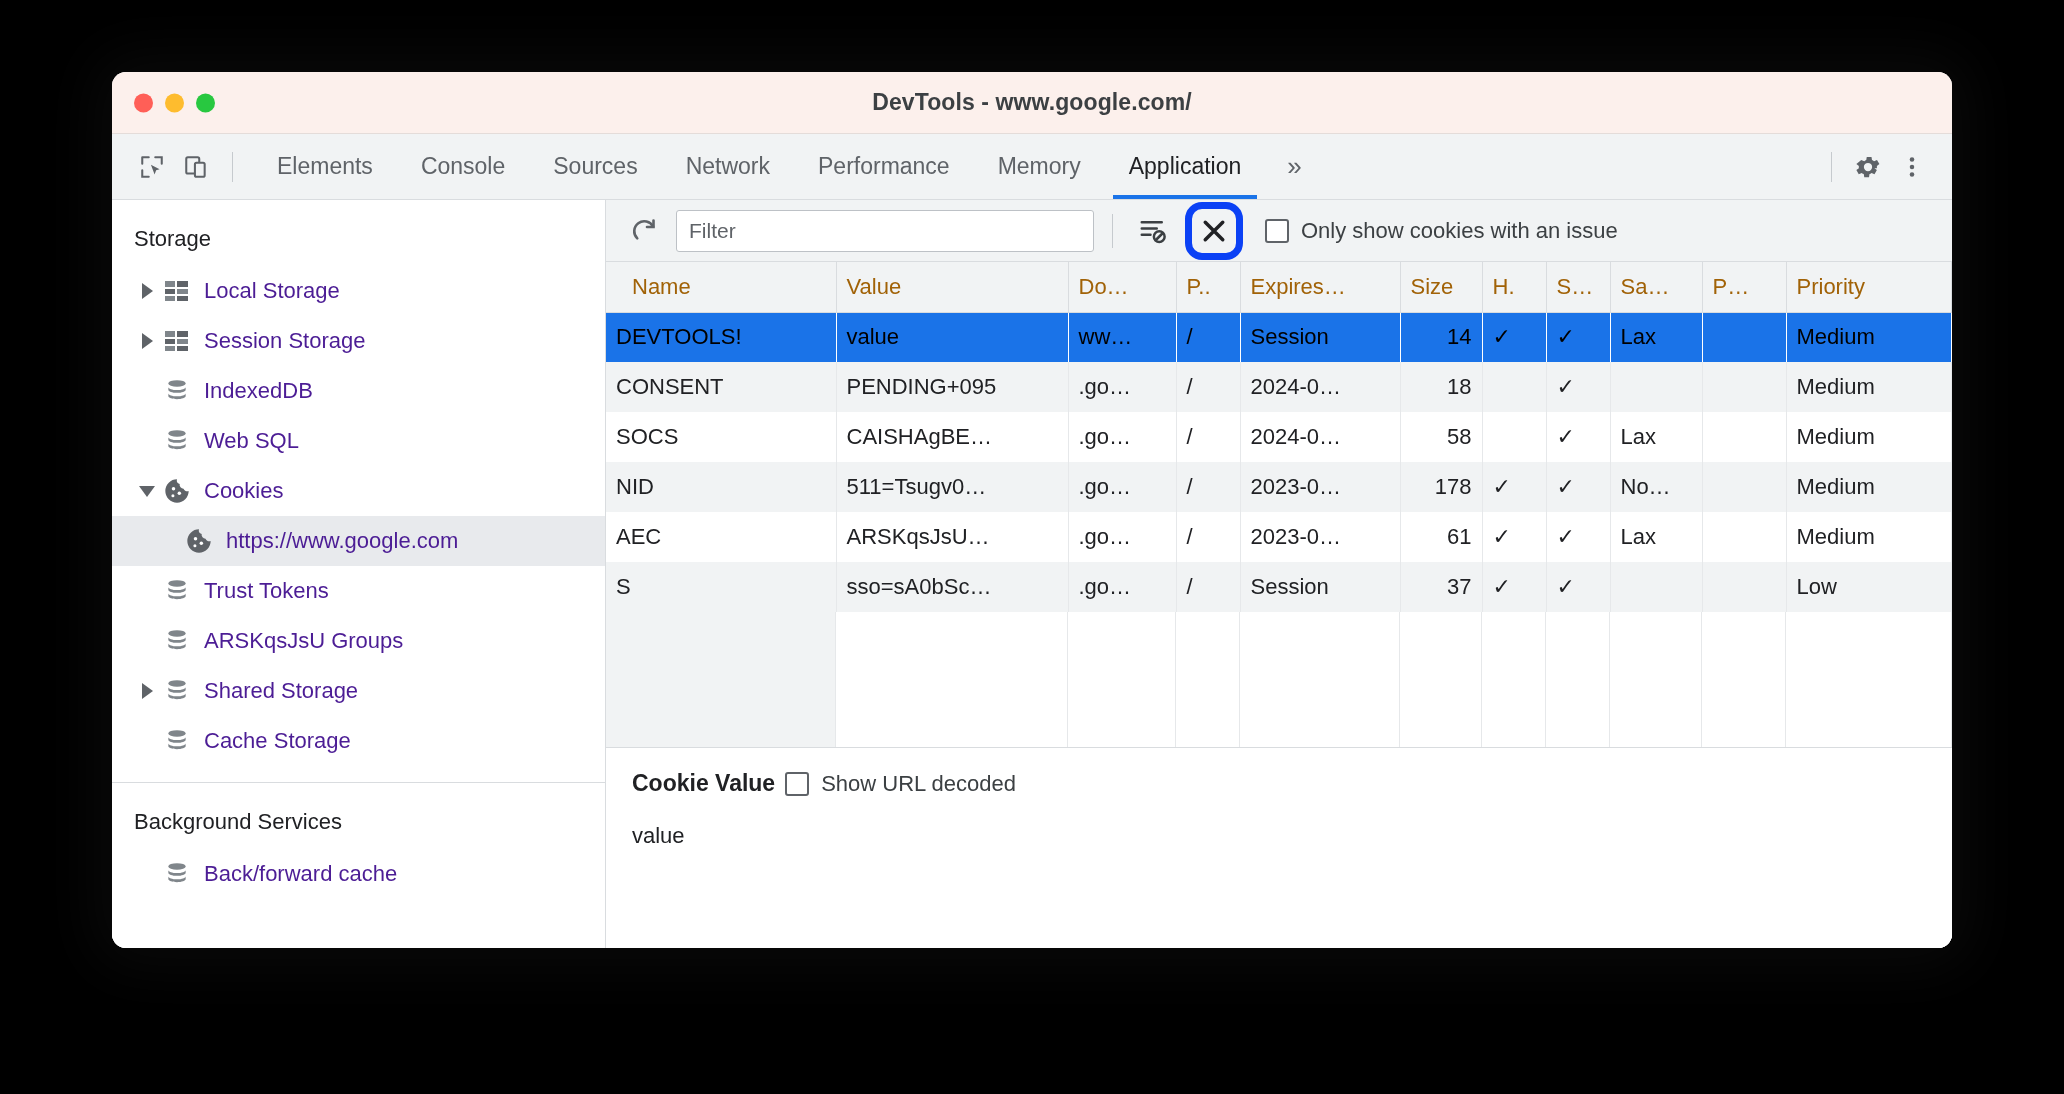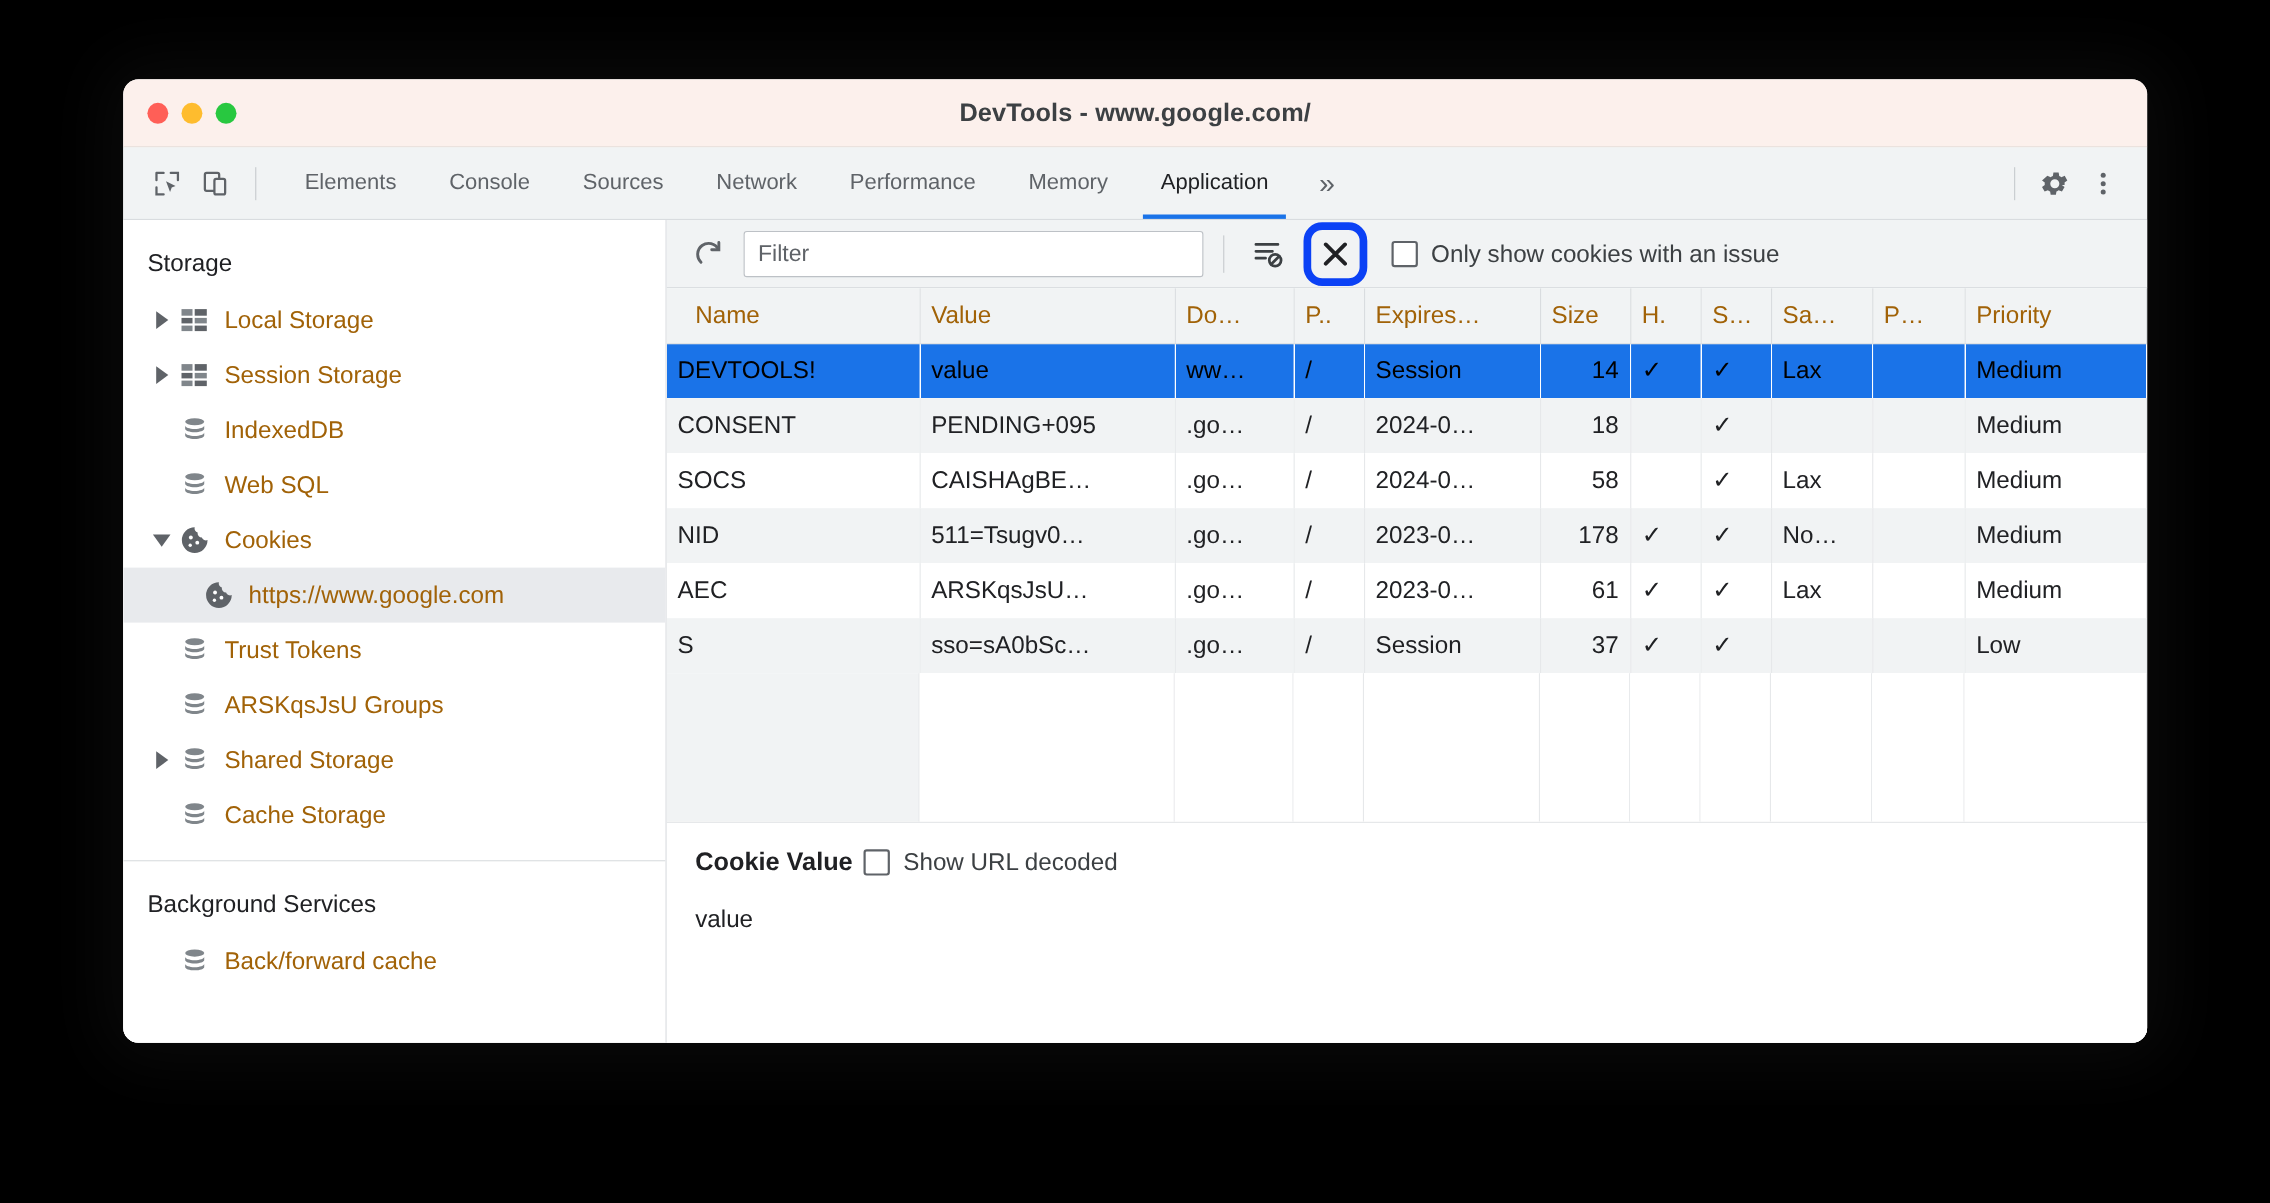--- a/index.html
+++ b/index.html
@@ -80,21 +80,21 @@
   }
   #tabs {
     display: flex;
     align-items: stretch;
     height: 100%;
     margin-left: 6px;
   }
   .tab {
     display: flex; align-items: center;
     padding: 0 24px;
-    font-size: 20px;
+    font-size: 23px;
     color: #5f6368;
     cursor: pointer;
     position: relative;
     white-space: nowrap;
   }
   .tab.active { color: #202124; }
   .tab.active::after {
     content: "";
     position: absolute;
     left: 8px; right: 8px; bottom: 0;
@@ -136,21 +136,21 @@
     font-size: 22px;
     color: #202124;
     padding: 12px 0 14px 22px;
   }
   .tree-item {
     display: flex;
     align-items: center;
     height: 50px;
     padding-left: 22px;
     font-size: 22px;
-    color: #a16207;
+    color: #4c1d95;
     cursor: pointer;
     white-space: nowrap;
   }
   .tree-item.selected { background: #e8eaed; }
   .twisty {
     width: 26px; flex: 0 0 26px;
     display: flex; align-items: center; justify-content: center;
     color: #5f6368;
   }
   .twisty .tri {

